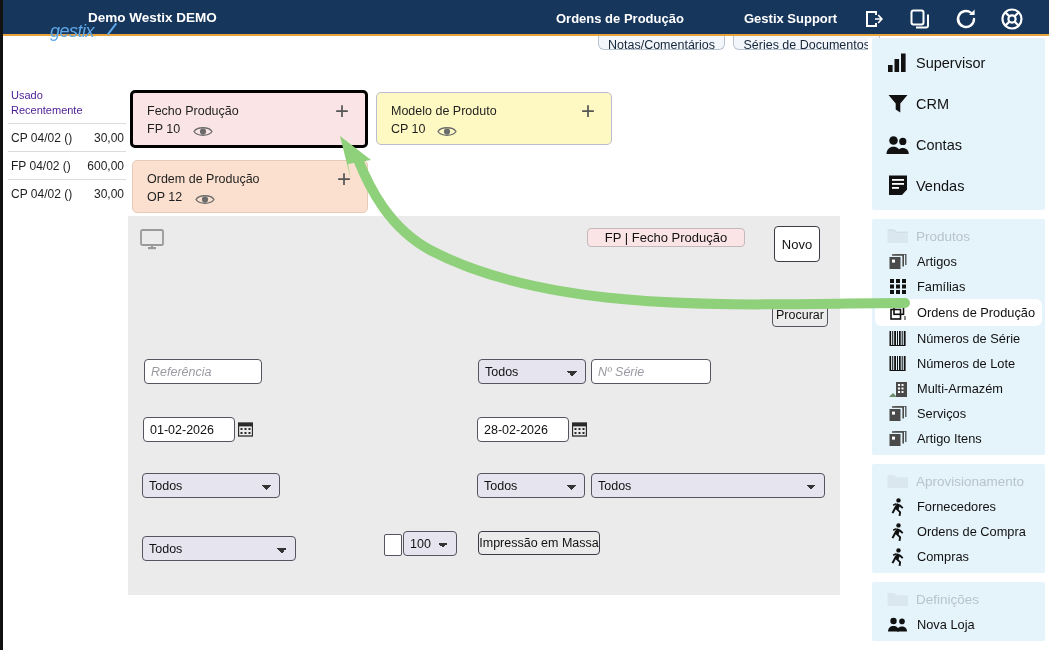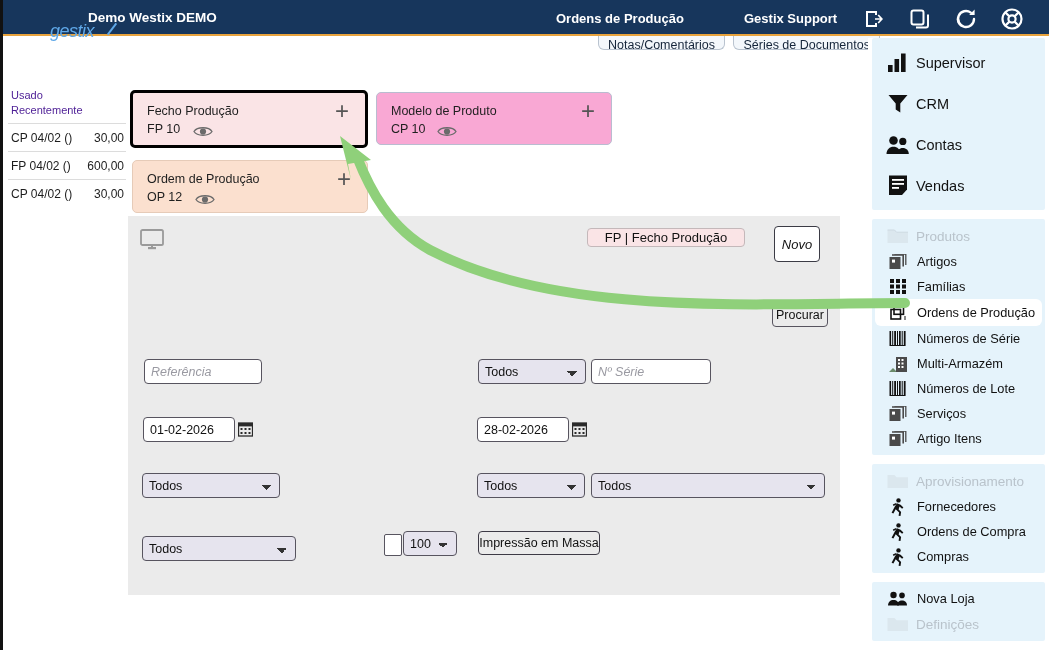--- a/index.html
+++ b/index.html
@@ -99,21 +99,21 @@
     line-height:28px; font-weight:300;
   }
   .card .c-eye { position:absolute; top:31px; width:20px; height:13px; }
 
   #card-fecho {
     left:130px; top:90px; width:238px; height:58px;
     background:#fae4e6; border:3px solid #000;
   }
   #card-modelo {
     left:376px; top:92px; width:236px; height:53px;
-    background:#f9a8d4; border:1px solid #b9bcd0;
+    background:#fef9c3; border:1px solid #b9bcd0;
   }
   #card-ordem {
     left:132px; top:160px; width:236px; height:53px;
     background:#fbe0cf; border:1px solid #e6cbb8;
   }
 
   
   .panel {
     position:absolute; left:128px; top:216px; width:712px; height:379px;
     background:#ebebeb; z-index: 8;
@@ -123,21 +123,21 @@
     position:absolute; border-radius:4px; cursor:pointer;
     font-size:13px; color:#121212; text-align:center;
     display:flex; align-items:center; justify-content:center;
   }
   #btn-doctype {
     left:587px; top:228px; width:158px; height:19px;
     background:#fae4e6; border:1px solid #c4b8ba;
   }
   #btn-novo {
     left:774px; top:226px; width:46px; height:36px;
-    background:#ffffff; border:1px solid #3b3b45;font-style:italic;
+    background:#ffffff; border:1px solid #3b3b45;
   }
   #btn-procurar {
     left:772px; top:303px; width:56px; height:24px;
     background:#ebebeb; border:1px solid #57545f;
     font-size:12.5px; z-index: 9;
   }
   #btn-impressao {
     left:478px; top:531px; width:122px; height:24px;
     background:#ebebeb; border:1px solid #3d3a46;
     font-size:12.5px;
@@ -515,56 +515,56 @@
                 <rect x="14.8" y="0" width="1.8" height="14"></rect>
               </g>
               <rect x="0.5" y="14" width="16.1" height="1" fill="#111"></rect>
             </svg>
         </span>
         <span class="sb-txt">Números de Série</span>
       </div>
 
       <div class="sb-item small">
         <span class="sb-ico">
+          <svg width="18" height="15" viewBox="0 0 18 15">
+              <g fill="#111">
+                <rect x="0.5" y="0" width="1.6" height="14"></rect>
+                <rect x="3.2" y="0" width="1" height="14"></rect>
+                <rect x="5.2" y="0" width="1.8" height="14"></rect>
+                <rect x="8" y="0" width="1" height="14"></rect>
+                <rect x="10" y="0" width="1.7" height="14"></rect>
+                <rect x="12.7" y="0" width="1" height="14"></rect>
+                <rect x="14.8" y="0" width="1.8" height="14"></rect>
+              </g>
+              <rect x="0.5" y="14" width="16.1" height="1" fill="#111"></rect>
+            </svg>
+        </span>
+        <span class="sb-txt">Números de Lote</span>
+      </div>
+
+      <div class="sb-item small">
+        <span class="sb-ico">
           <svg width="19" height="16" viewBox="0 0 19 16">
               <path d="M0 16 l4-4 4 4 z" fill="#6a8a6a"></path>
               <rect x="7" y="1" width="11" height="15" fill="#4a4a4a"></rect>
               <g fill="#fff">
                 <rect x="9" y="3" width="2" height="2"></rect>
                 <rect x="12.5" y="3" width="2" height="2"></rect>
                 <rect x="9" y="6.5" width="2" height="2"></rect>
                 <rect x="12.5" y="6.5" width="2" height="2"></rect>
                 <rect x="9" y="10" width="2" height="2"></rect>
                 <rect x="12.5" y="10" width="2" height="2"></rect>
               </g>
             </svg>
         </span>
         <span class="sb-txt">Multi-Armazém</span>
       </div>
 
       <div class="sb-item small">
         <span class="sb-ico">
-          <svg width="18" height="15" viewBox="0 0 18 15">
-              <g fill="#111">
-                <rect x="0.5" y="0" width="1.6" height="14"></rect>
-                <rect x="3.2" y="0" width="1" height="14"></rect>
-                <rect x="5.2" y="0" width="1.8" height="14"></rect>
-                <rect x="8" y="0" width="1" height="14"></rect>
-                <rect x="10" y="0" width="1.7" height="14"></rect>
-                <rect x="12.7" y="0" width="1" height="14"></rect>
-                <rect x="14.8" y="0" width="1.8" height="14"></rect>
-              </g>
-              <rect x="0.5" y="14" width="16.1" height="1" fill="#111"></rect>
-            </svg>
-        </span>
-        <span class="sb-txt">Números de Lote</span>
-      </div>
-
-      <div class="sb-item small">
-        <span class="sb-ico">
           <svg width="18" height="16" viewBox="0 0 18 16">
               <rect x="0.5" y="3" width="11" height="12" fill="#4a4a4a"></rect>
               <rect x="3" y="5.6" width="3" height="3" fill="#fff"></rect>
               <path d="M3 1 h11.2 v11.6" fill="none" stroke="#4a4a4a" stroke-width="1.6"></path>
               <path d="M5.4 0 h11.4 v11" fill="none" stroke="#4a4a4a" stroke-width="1.3"></path>
             </svg>
         </span>
         <span class="sb-txt">Serviços</span>
       </div>
 
@@ -616,39 +616,39 @@
               <circle cx="8.5" cy="2.4" r="2.2" fill="#111"></circle>
               <path d="M7 5.2 l3.6 1.6 2.8 2.6 -1.3 1.4 -2.6-2.2 -0.9 3 2.5 2.4 -0.6 4 -1.9-0.3 0.5-3.2 -3.4-3.3 -2.3 4.4 -1.8-0.9 3.1-6z" fill="#111"></path>
               <path d="M3.2 7.2 l3.2-1.6" stroke="#111" stroke-width="1.6"></path>
             </svg>
         </span>
         <span class="sb-txt">Compras</span>
       </div>
     </div>
 
     <div class="sb-group">
+      <div class="sb-item header">
+        <span class="sb-ico">
+          <svg width="22" height="16" viewBox="0 0 22 16">
+              <path d="M0.5 2 h7 l2 2.2 h11.5 v10.8 h-20.5 z" fill="#dbe7ee"></path>
+            </svg>
+        </span>
+        <span class="sb-txt">Definições</span>
+      </div>
       <div class="sb-item small">
         <span class="sb-ico">
           <svg width="20" height="15" viewBox="0 0 20 15">
               <circle cx="5.5" cy="4" r="3.2" fill="#111"></circle>
               <circle cx="14" cy="4.4" r="2.8" fill="#111"></circle>
               <path d="M0 14.5 c0-3.6 2.4-5.6 5.5-5.6 s5.5 2 5.5 5.6 z" fill="#111"></path>
               <path d="M9 14.5 c0-3.2 2.2-5 5-5 s5 1.8 5 5 z" fill="#111"></path>
             </svg>
         </span>
         <span class="sb-txt">Nova Loja</span>
       </div>
-      <div class="sb-item header">
-        <span class="sb-ico">
-          <svg width="22" height="16" viewBox="0 0 22 16">
-              <path d="M0.5 2 h7 l2 2.2 h11.5 v10.8 h-20.5 z" fill="#dbe7ee"></path>
-            </svg>
-        </span>
-        <span class="sb-txt">Definições</span>
-      </div>
     </div>
   </div>
 
   <svg class="arrow-layer" viewBox="0 0 1049 650">
     <path d="M 905 303 C 760 303, 560 318, 430 250 C 390 228, 370 190, 357 157" fill="none" stroke="#8fd07a" stroke-width="10" stroke-linecap="round"></path>
     <path d="M 340 136 L 371 160 L 348 164 L 351 180 Z" fill="#8fd07a"></path>
   </svg>
 
 </div>
 

